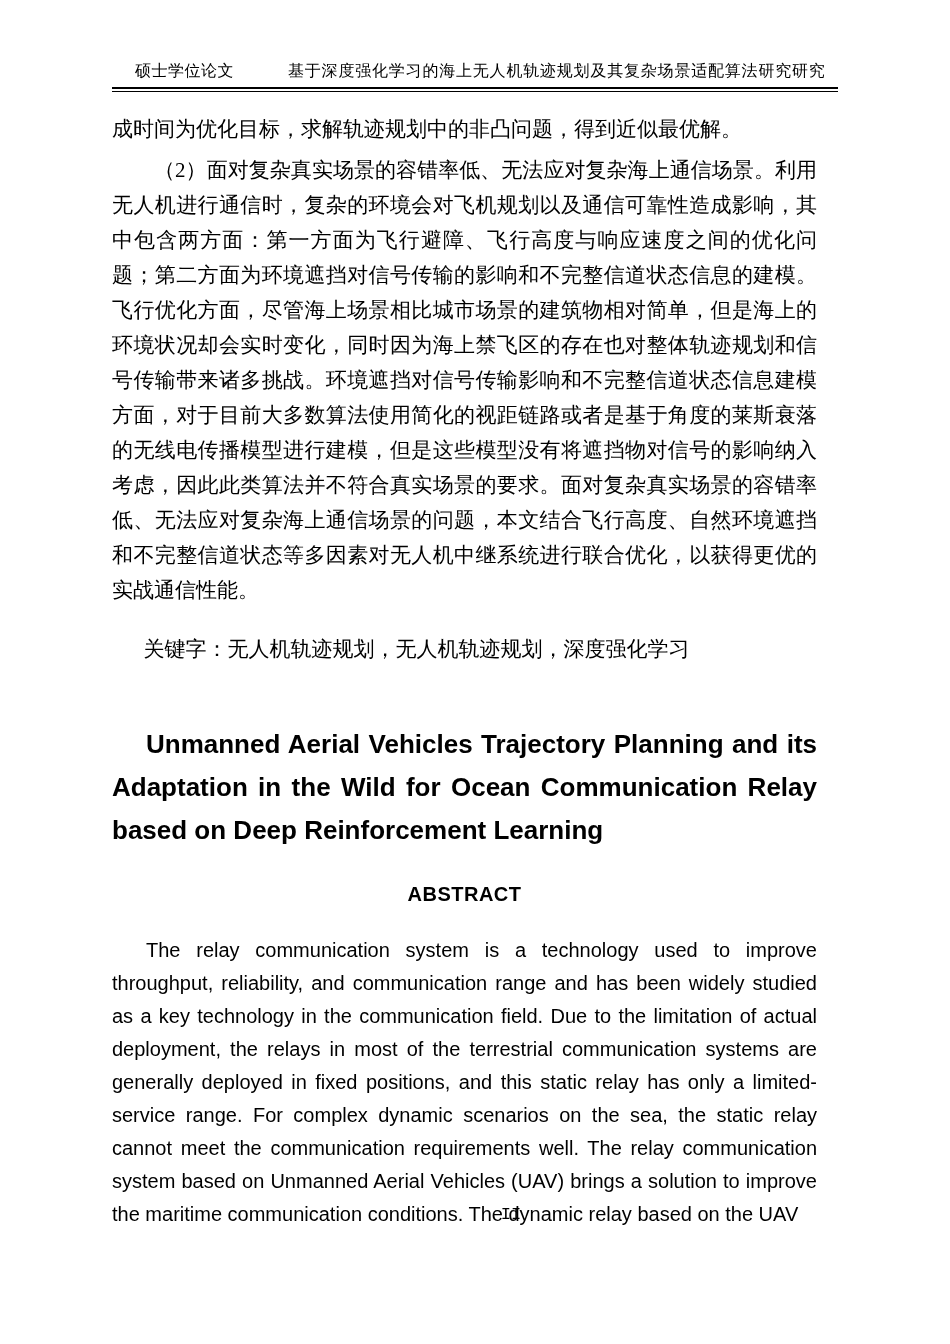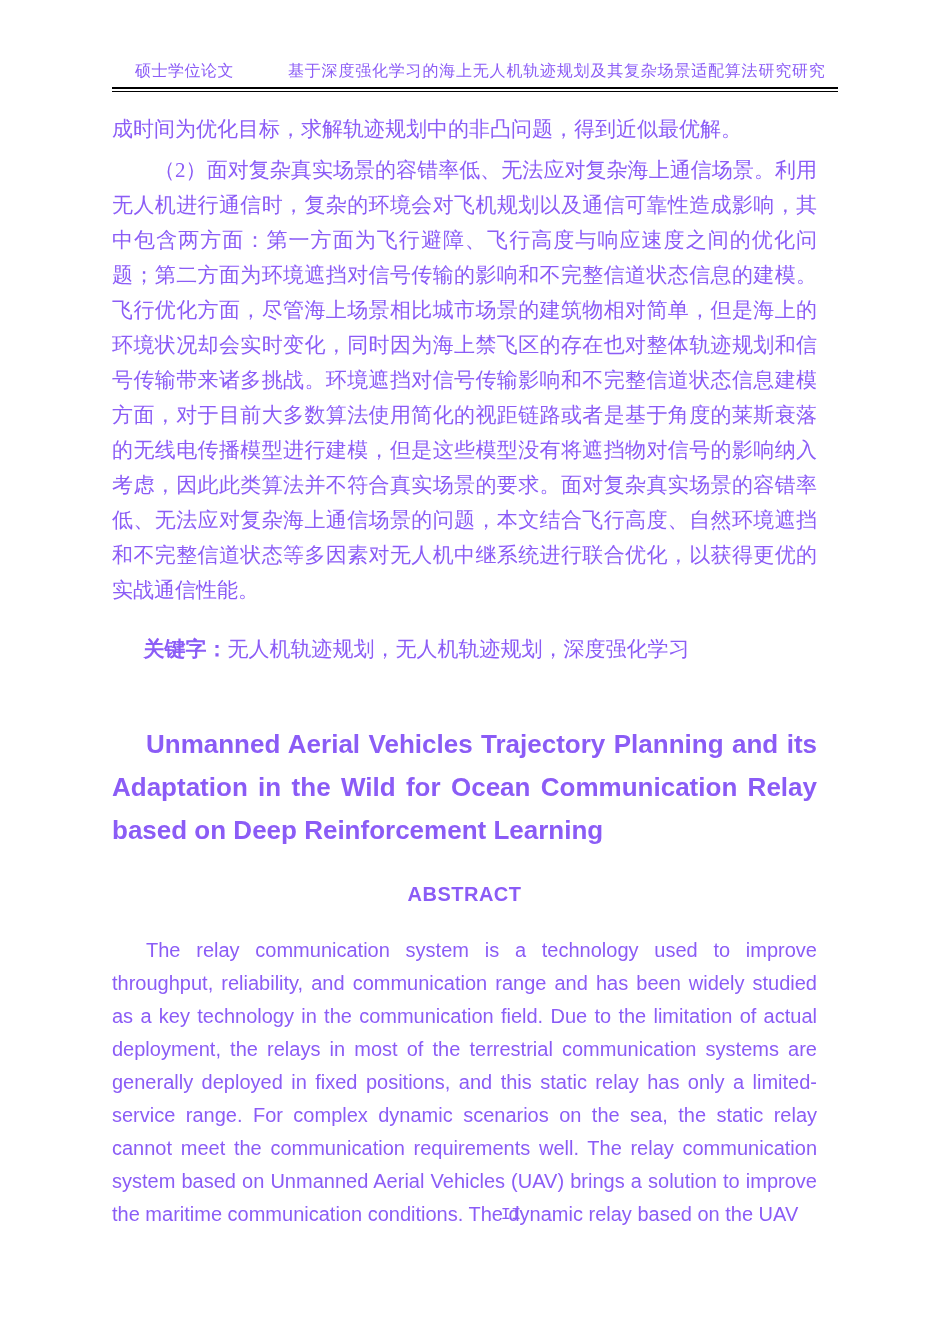--- a/index.html
+++ b/index.html
@@ -5,21 +5,21 @@
   html, body {
     margin: 0;
     padding: 0;
     background: #ffffff;
   }
   .page {
     position: relative;
     width: 950px;
     height: 1344px;
     background: #ffffff;
-    color: #8b5cf6;
+    color: #000000;
     font-family: "Liberation Serif", "DejaVu Serif", serif;
     overflow: hidden;
   }
   
   .header-row {
     position: absolute;
     top: 60px;
     left: 112px;
     width: 726px;
     display: flex;
@@ -63,21 +63,21 @@
     text-indent: 2em;
     margin-top: 6px;
   }
   .keywords {
     margin: 24px 0 0 0;
     font-size: 21px;
     line-height: 35px;
     text-indent: 1.5em;
   }
   .keywords .kw-label {
-    font-weight: bold;
+    font-weight: normal;
   }
   .en-title {
     margin: 56px 0 0 0;
     font-family: "Liberation Sans", "DejaVu Sans", sans-serif;
     font-weight: bold;
     font-size: 26px;
     line-height: 43px;
     text-align: justify;
     text-indent: 34px;
   }

